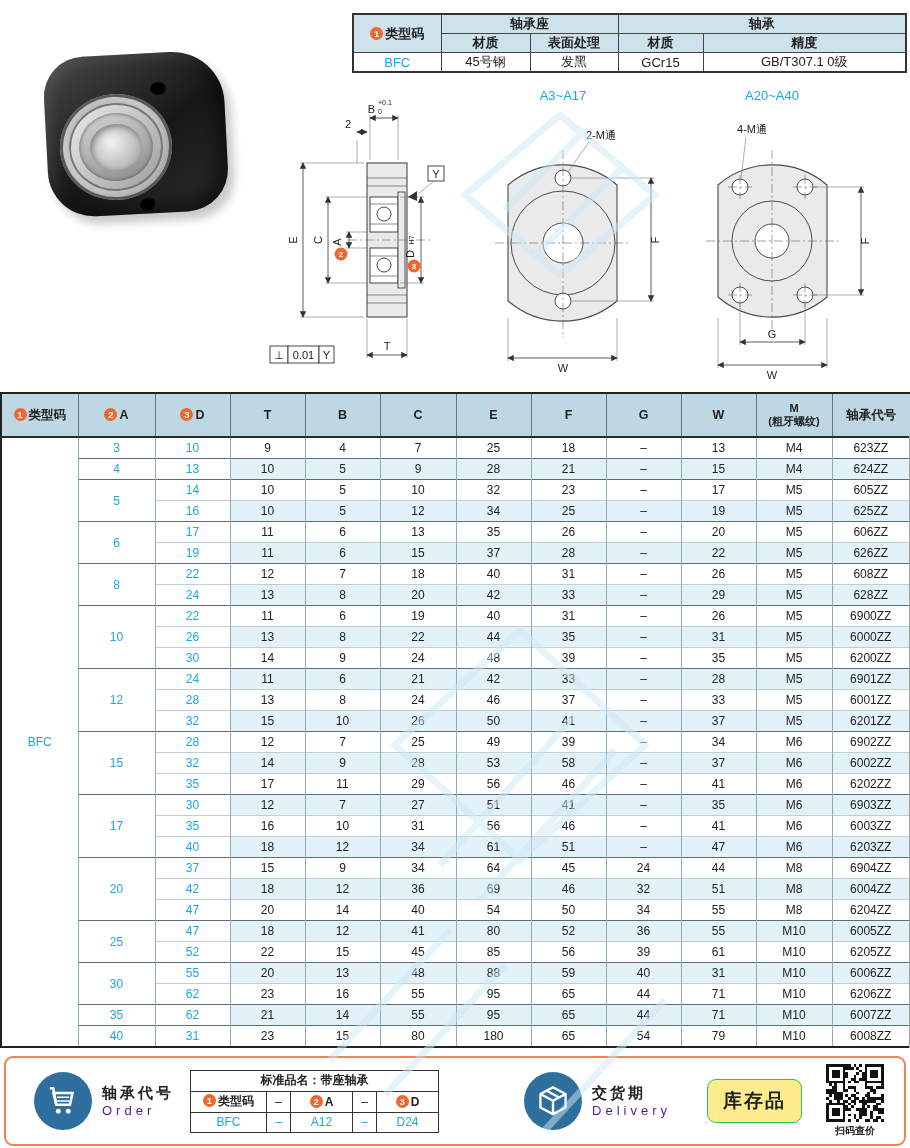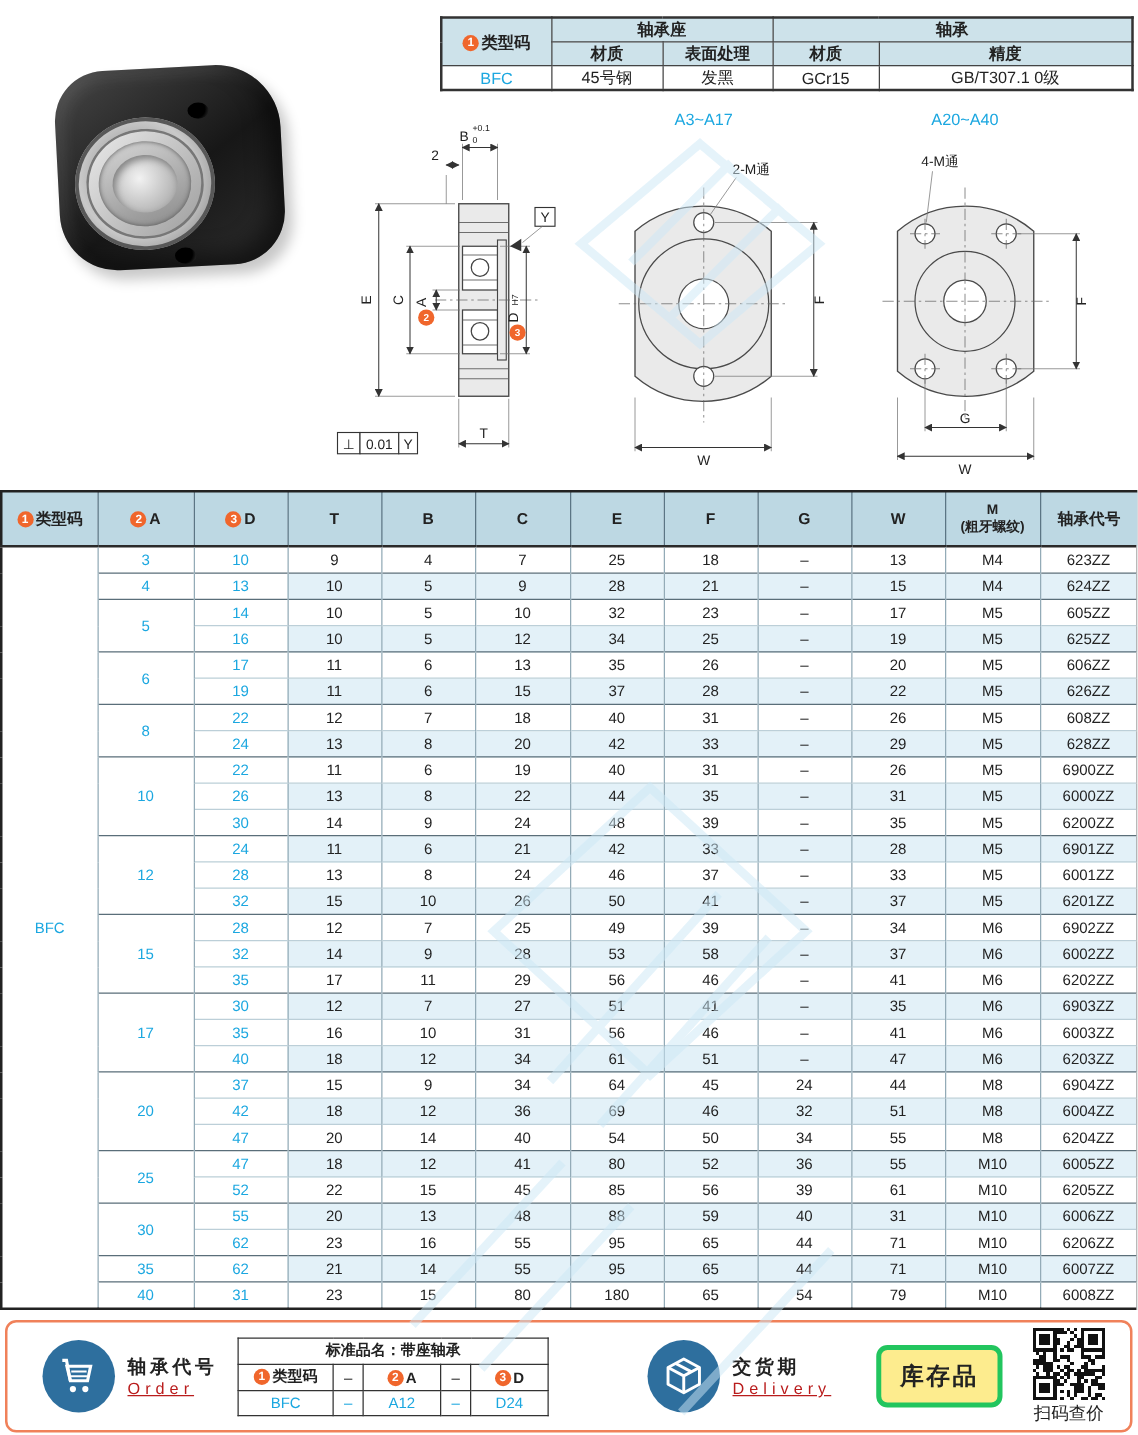--- a/index.html
+++ b/index.html
@@ -64,30 +64,30 @@
   .main td.code2{border-right:4px solid #a3a3a3;}
   .msub{display:block;font-size:11px;font-weight:bold;}
 
   
   .bottom{margin:8px 4px 0;height:90px;border:2.5px solid #f0815a;border-radius:9px;
     display:flex;align-items:center;padding:0 14px 0 28px;box-sizing:border-box;background:#fff;position:relative;}
   .icirc{width:58px;height:58px;border-radius:50%;background:#2e6f9e;display:flex;align-items:center;justify-content:center;flex:0 0 auto;}
   .ic{width:38px;height:38px;}
   .ft-titles{margin:0 16px 0 10px;white-space:nowrap;}
   .ft-zh{font-size:15px;font-weight:bold;letter-spacing:3px;}
-  .ft-en{font-size:13px;letter-spacing:4px;color:#b91c1c;text-decoration:underline;}
+  .ft-en{font-size:13px;letter-spacing:4px;color:#4c1d95;}
   .mini{border-collapse:collapse;table-layout:fixed;font-size:12px;background:#fff;}
   .mini td{border:1px solid #333;text-align:center;height:19px;padding:0 4px;}
   .mini td.hdr{font-weight:bold;height:20px;}
   .spacer{flex:1;}
-  .badge{background:#fdec8e;border:4px solid #22c55e;border-radius:9px;font-size:19px;font-weight:bold;
+  .badge{background:#fdec8e;border:1px solid #22c55e;border-radius:9px;font-size:19px;font-weight:bold;
     padding:8px 15px;letter-spacing:2px;margin:0 20px;white-space:nowrap;}
   .qrwrap{text-align:center;margin-left:4px;margin-right:6px;}
   #qr{width:58px;height:58px;display:block;margin:0 auto 2px;}
-  .qrcap{font-size:14px;}
+  .qrcap{font-size:10px;font-weight:bold;}
 
   
   .wm{position:absolute;inset:0;width:910px;height:1148px;pointer-events:none;opacity:.5;}
   .wms{stroke:#cde8f6;stroke-width:7;fill:none;}
 </style>
 </head>
 <body>
 
 <div class="page">
 

